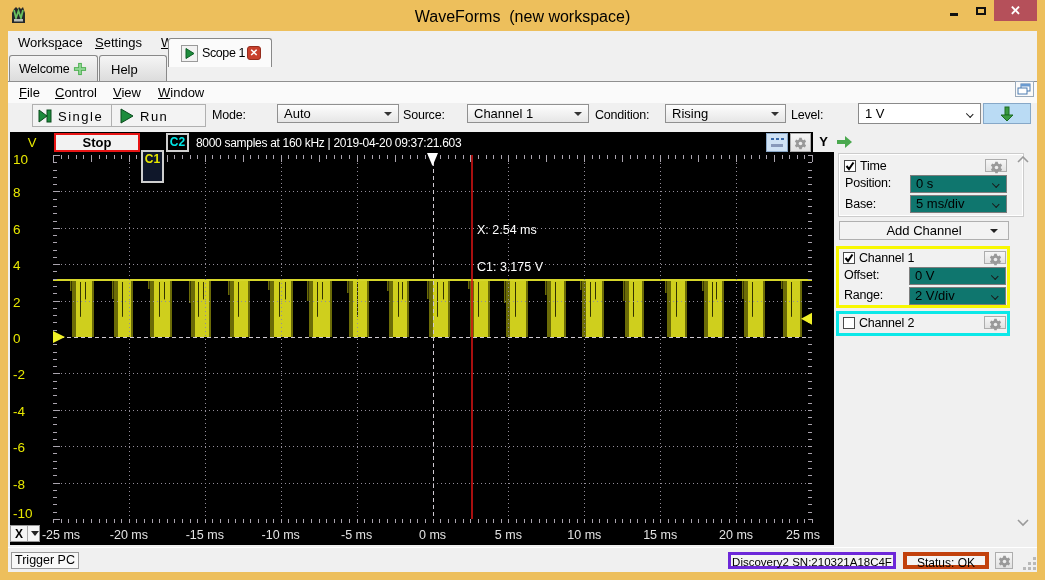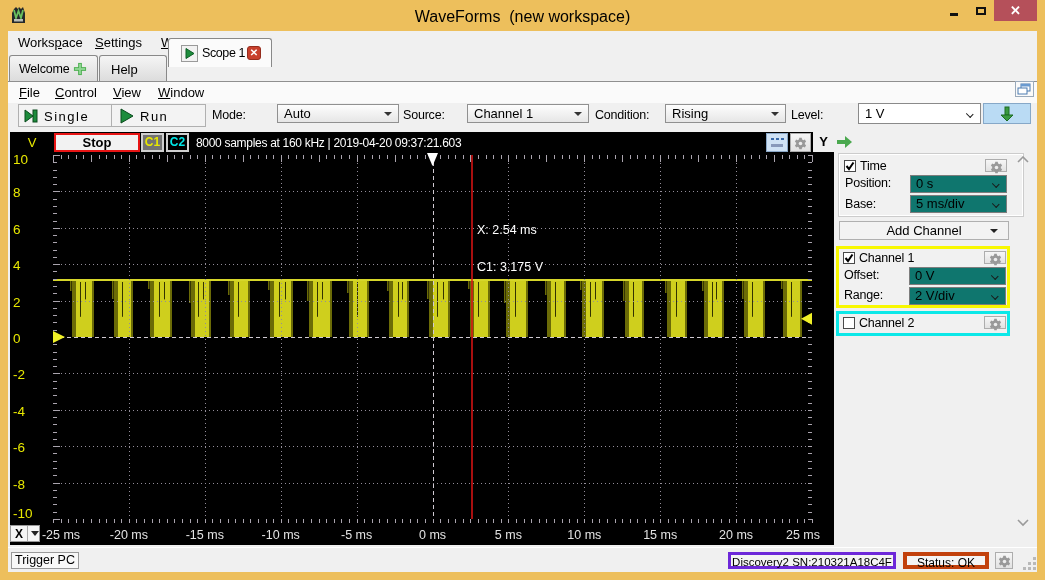--- a/index.html
+++ b/index.html
@@ -70,21 +70,21 @@
     </svg>
   <span class="abs" style="left:33px;top:7px;font-size:12.5px;letter-spacing:-0.4px">Scope 1</span>
   <div class="abs" style="left:78px;top:7px;width:14px;height:14px;background:#c8402c;border:1px solid #952d1e;border-radius:3px;color:#fff;font-size:10px;font-weight:bold;text-align:center;line-height:12px;">✕</div>
 </div>
 
 <div class="abs menu" style="left:19px;top:85px"><u>F</u>ile</div>
 <div class="abs menu" style="left:55px;top:85px"><u>C</u>ontrol</div>
 <div class="abs menu" style="left:113px;top:85px"><u>V</u>iew</div>
 <div class="abs menu" style="left:158px;top:85px"><u>W</u>indow</div>
 
-<div class="abs btn" style="left:18px;top:104px;width:95px;height:23px;">
+<div class="abs btn" style="left:32px;top:104px;width:95px;height:23px;">
   <svg class="abs" style="left:4px;top:3px" width="16" height="16">
       <path d="M2 2 L10 8 L2 14 Z" fill="#1d8c3c" stroke="#0a4a1c"></path>
       <rect x="10" y="2" width="4" height="12" fill="#1d8c3c" stroke="#0a4a1c"></rect>
     </svg>
   <span class="abs" style="left:25px;top:4px;letter-spacing:1.5px">Single</span>
 </div>
 <div class="abs btn" style="left:111px;top:104px;width:95px;height:23px;">
   <svg class="abs" style="left:7px;top:3px" width="16" height="16">
       <path d="M2 1 L14 8 L2 15 Z" fill="#1d8c3c" stroke="#0a4a1c"></path>
     </svg>
@@ -547,21 +547,21 @@
     <text x="422.5" y="407" fill="#e2e2e2" font-size="12.5px" text-anchor="middle" font-family="Liberation Sans, sans-serif">0 ms</text>
     <text x="498.40000000000003" y="407" fill="#e2e2e2" font-size="12.5px" text-anchor="middle" font-family="Liberation Sans, sans-serif">5 ms</text>
     <text x="574.3000000000001" y="407" fill="#e2e2e2" font-size="12.5px" text-anchor="middle" font-family="Liberation Sans, sans-serif">10 ms</text>
     <text x="650.2" y="407" fill="#e2e2e2" font-size="12.5px" text-anchor="middle" font-family="Liberation Sans, sans-serif">15 ms</text>
     <text x="726.1" y="407" fill="#e2e2e2" font-size="12.5px" text-anchor="middle" font-family="Liberation Sans, sans-serif">20 ms</text>
     <text x="793" y="407" fill="#e2e2e2" font-size="12.5px" text-anchor="middle" font-family="Liberation Sans, sans-serif">25 ms</text>
   </svg>
 
 <div class="abs" style="left:22px;top:135px;width:20px;height:14px;color:#e8e800;font-size:13px;text-align:center;">V</div>
 <div class="abs" style="left:54px;top:133px;width:86px;height:19px;background:#f2f2f2;border:2px solid #e81414;color:#000;font-weight:bold;font-size:13px;text-align:center;line-height:15px;">Stop</div>
-<div class="abs" style="left:141px;top:133px;width:23px;height:19px;background:#737373;border:2px solid #cfcfcf;color:#e8e800;font-weight:bold;font-size:12px;text-align:center;line-height:15px;">C1</div>
+<div class="abs" style="left:141px;top:150px;width:23px;height:33px;background:#0f172a;border:2px solid #cfcfcf;color:#e8e800;font-weight:bold;font-size:12px;text-align:center;line-height:15px;">C1</div>
 <div class="abs" style="left:166px;top:133px;width:23px;height:19px;background:#000;border:2px solid #cfcfcf;color:#00e8e8;font-weight:bold;font-size:12px;text-align:center;line-height:15px;">C2</div>
 <div class="abs" style="left:196px;top:136px;color:#fff;font-size:12px;letter-spacing:-0.3px;white-space:nowrap;">8000 samples at 160 kHz | 2019-04-20 09:37:21.603</div>
 <div class="abs" style="left:766px;top:133px;width:22px;height:19px;background:#cfe2f5;border:1px solid #8aa8c8;">
   <svg width="20" height="17">
       <rect x="4" y="4" width="3" height="2" fill="#3a6aaa"></rect>
       <rect x="9" y="4" width="3" height="2" fill="#3a6aaa"></rect>
       <rect x="14" y="4" width="3" height="2" fill="#3a6aaa"></rect>
       <rect x="4" y="10" width="12" height="3" fill="#8899bb"></rect>
     </svg>
 </div>

